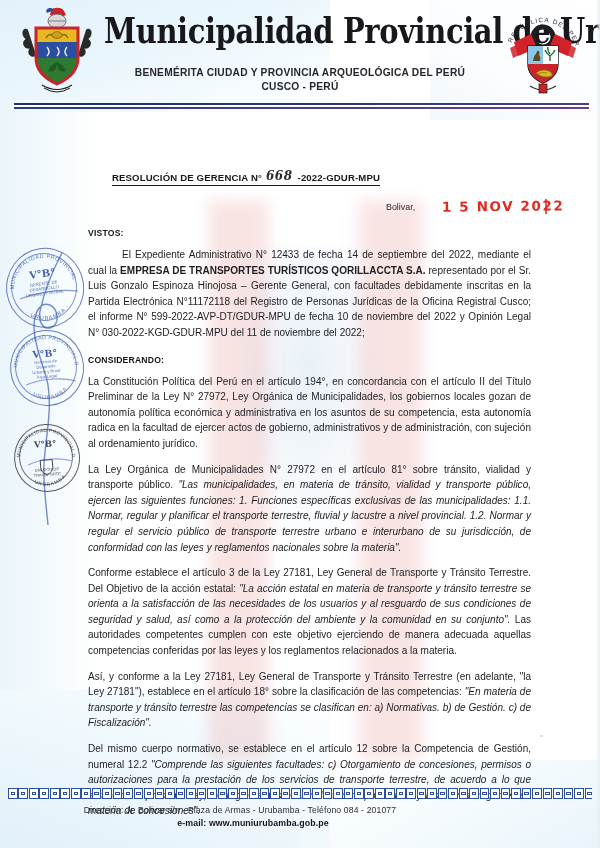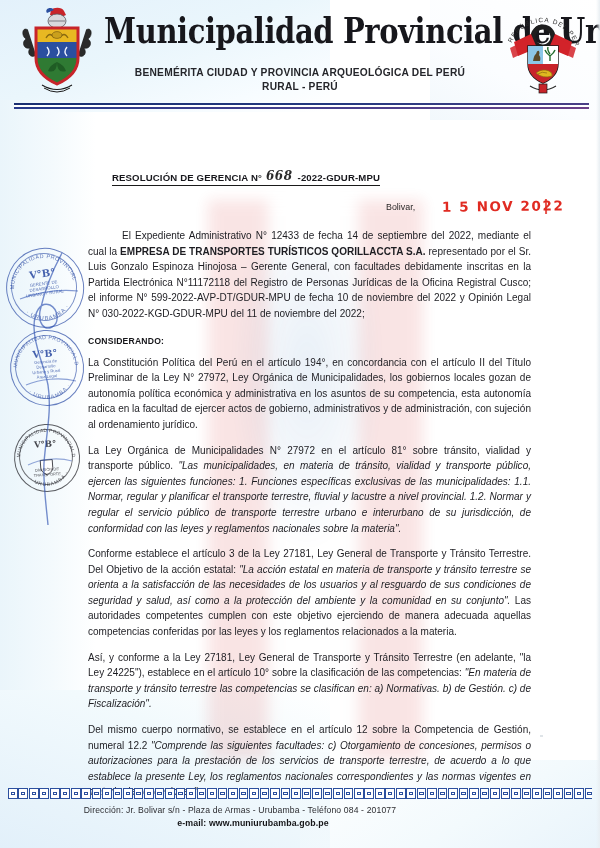--- a/index.html
+++ b/index.html
@@ -228,21 +228,21 @@
 
       <path d="M39 56 q-7 3 -9 9 q9 3 9 -9 M39 56 q7 3 9 9 q-9 3 -9 -9" fill="#1f5c24"></path>
 
       <path d="M24 79 q15 9 30 0" stroke="#1a1a1a" stroke-width="1.1" fill="none"></path>
       <path d="M26 82 q13 8 26 0" stroke="#1a1a1a" stroke-width="1" fill="none"></path>
     </svg>
 
     <div class="header-text">
       <div class="muni-title">Municipalidad Provincial de Urubamba</div>
       <div class="muni-sub1">BENEMÉRITA CIUDAD Y PROVINCIA ARQUEOLÓGICA DEL PERÚ</div>
-      <div class="muni-sub2">RURAL - PERÚ</div>
+      <div class="muni-sub2">CUSCO - PERÚ</div>
     </div>
 
     <svg class="crest-right" viewBox="0 0 86 96">
       <defs>
         <path id="arcp" d="M10 44 A34 34 0 0 1 76 44"></path>
       </defs>
       <text font-size="6.4" font-family="Liberation Sans, sans-serif" fill="#2a2a2a" letter-spacing="1.1">
         <textPath href="#arcp" startOffset="6%">REPÚBLICA DEL PERÚ</textPath>
       </text>
 
@@ -284,32 +284,33 @@
 
   <div class="date-row">
     <span class="date-city">Bolivar,</span>
     <span class="date-stamp">1 5 NOV 2022</span>
     <span class="date-stamp-edge"></span>
   </div>
 
   <div class="body-wrap">
 
 
+    <div class="h-sec">VISTOS:</div>
 
     <p class="p indent"><span>El Expediente Administrativo N° 12433 de fecha 14 de septiembre del 2022, mediante el cual la </span><span class="b">EMPRESA DE TRANSPORTES TURÍSTICOS QORILLACCTA S.A.</span><span> representado por el Sr. Luis Gonzalo Espinoza Hinojosa – Gerente General, con facultades debidamente inscritas en la Partida Electrónica N°11172118 del Registro de Personas Jurídicas de la Oficina Registral Cusco; el informe N° 599-2022-AVP-DT/GDUR-MPU de fecha 10 de noviembre del 2022 y Opinión Legal N° 030-2022-KGD-GDUR-MPU del 11 de noviembre del 2022;</span></p>
 
     <div class="h-sec" style="margin-top:14px;">CONSIDERANDO:</div>
 
     <p class="p"><span>La Constitución Política del Perú en el artículo 194°, en concordancia con el artículo II del Título Preliminar de la Ley N° 27972, Ley Orgánica de Municipalidades, los gobiernos locales gozan de autonomía política económica y administrativa en los asuntos de su competencia, esta autonomía radica en la facultad de ejercer actos de gobierno, administrativos y de administración, con sujeción al ordenamiento jurídico.</span></p>
 
     <p class="p"><span>La Ley Orgánica de Municipalidades N° 27972 en el artículo 81° sobre tránsito, vialidad y transporte público. </span><span class="i">"Las municipalidades, en materia de tránsito, vialidad y transporte público, ejercen las siguientes funciones: 1. Funciones específicas exclusivas de las municipalidades: 1.1. Normar, regular y planificar el transporte terrestre, fluvial y lacustre a nivel provincial. 1.2. Normar y regular el servicio público de transporte terrestre urbano e interurbano de su jurisdicción, de conformidad con las leyes y reglamentos nacionales sobre la materia".</span><span></span></p>
 
     <p class="p"><span>Conforme establece el artículo 3 de la Ley 27181, Ley General de Transporte y Tránsito Terrestre. Del Objetivo de la acción estatal: </span><span class="i">"La acción estatal en materia de transporte y tránsito terrestre se orienta a la satisfacción de las necesidades de los usuarios y al resguardo de sus condiciones de seguridad y salud, así como a la protección del ambiente y la comunidad en su conjunto".</span><span> Las autoridades competentes cumplen con este objetivo ejerciendo de manera adecuada aquellas competencias conferidas por las leyes y los reglamentos relacionados a la materia.</span></p>
 
-    <p class="p"><span>Así, y conforme a la Ley 27181, Ley General de Transporte y Tránsito Terrestre (en adelante, "la Ley 24225"), establece en el artículo 10° sobre la clasificación de las competencias: </span><span class="i">"En materia de transporte y tránsito terrestre las competencias se clasifican en: a) Normativas. b) de Gestión. c) de Fiscalización".</span><span></span></p>
+    <p class="p"><span>Así, y conforme a la Ley 27181, Ley General de Transporte y Tránsito Terrestre (en adelante, "la Ley 27181"), establece en el artículo 18° sobre la clasificación de las competencias: </span><span class="i">"En materia de transporte y tránsito terrestre las competencias se clasifican en: a) Normativas. b) de Gestión. c) de Fiscalización".</span><span></span></p>
 
     <p class="p"><span>Del mismo cuerpo normativo, se establece en el artículo 12 sobre la Competencia de Gestión, numeral 12.2 </span><span class="i">"Comprende las siguientes facultades: c) Otorgamiento de concesiones, permisos o autorizaciones para la prestación de los servicios de transporte terrestre, de acuerdo a lo que establece la presente Ley, los reglamentos nacionales correspondientes y las normas vigentes en materia de concesiones".</span><span></span></p>
   </div>
 
   <div class="stamp" id="stamp1">
     <div class="stamp-ring"></div>
     <div class="stamp-ring2"></div>
     <svg viewBox="0 0 76 78" style="position:absolute;left:0;top:0;width:100%;height:100%;">
       <defs>
           <path id="s1arc" d="M8 40 A30 30 0 0 1 68 40"></path>

